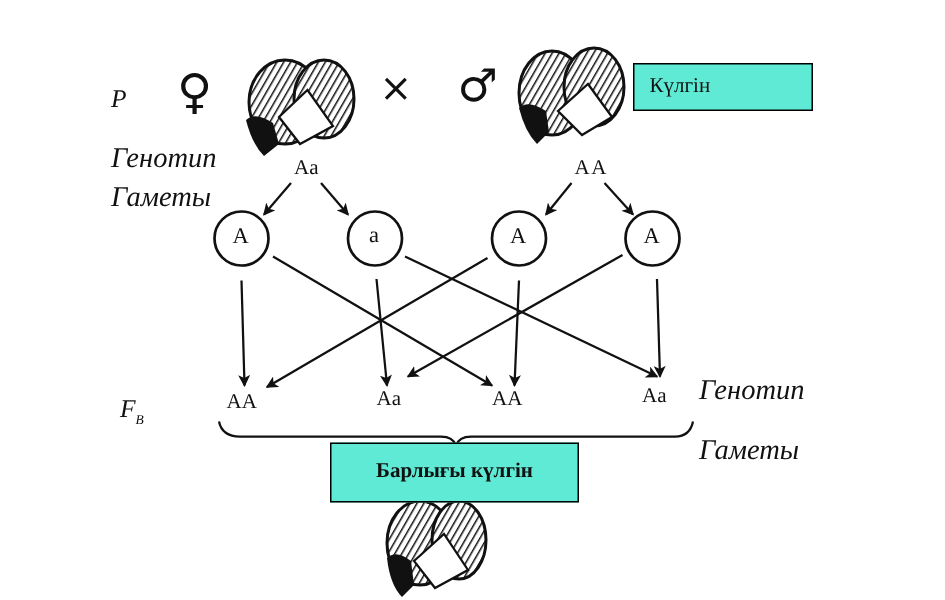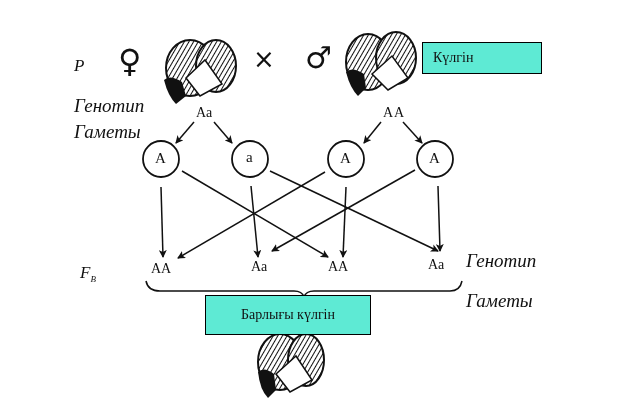--- a/index.html
+++ b/index.html
@@ -90,15 +90,15 @@
 <div class="abs geno" style="left:155px;top:150px;font-size:15px;">A</div>
 <div class="abs geno" style="left:246px;top:149px;font-size:15px;">a</div>
 <div class="abs geno" style="left:340px;top:150px;font-size:15px;">A</div>
 <div class="abs geno" style="left:429px;top:150px;font-size:15px;">A</div>
 
 <div class="abs geno" style="left:151px;top:261px;">AA</div>
 <div class="abs geno" style="left:251px;top:259px;">Aa</div>
 <div class="abs geno" style="left:328px;top:259px;">AA</div>
 <div class="abs geno" style="left:428px;top:257px;">Aa</div>
 
-<div class="box" style="left:205px;top:295px;width:164px;height:38px;justify-content:center;">
+<div class="box" style="left:220px;top:295px;width:164px;height:38px;justify-content:center;font-weight:bold;">
   <span>Барлығы күлгін</span>
 </div>
 
 </body></html>

